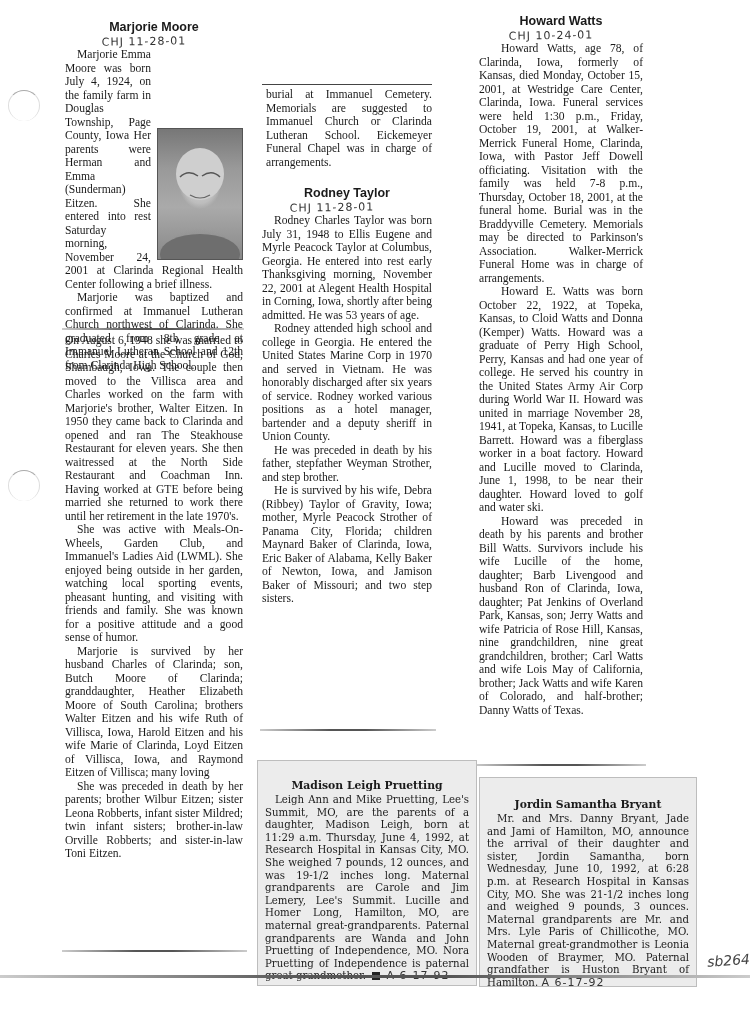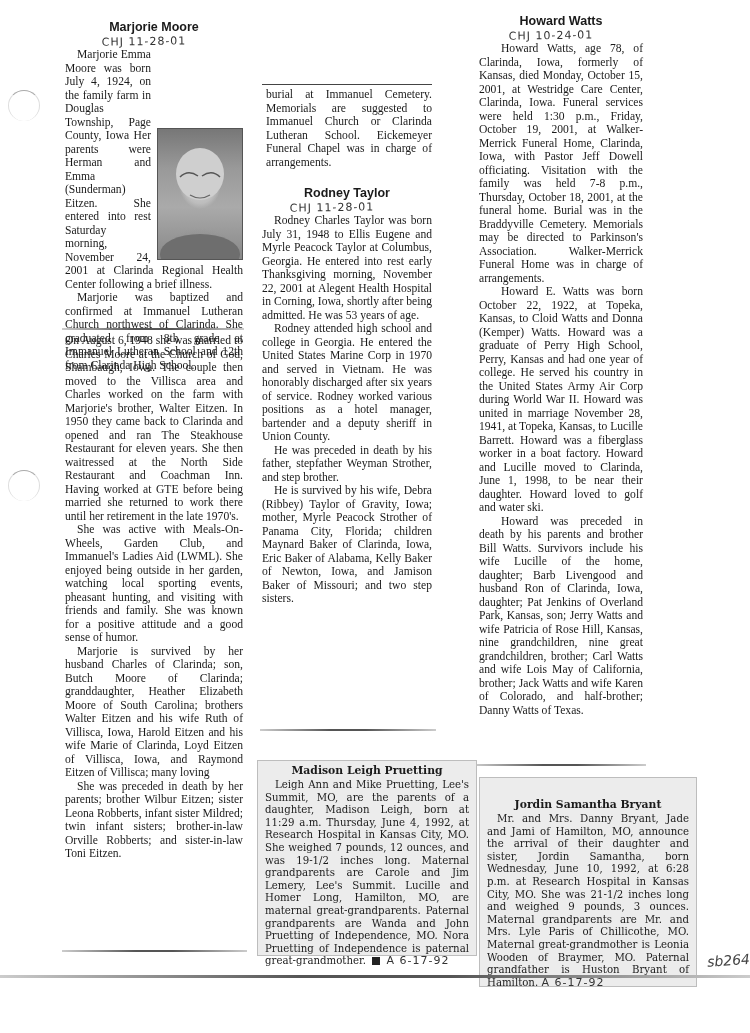--- a/index.html
+++ b/index.html
@@ -88,21 +88,21 @@
   <h2 class="hl">Howard Watts</h2>
   <div class="hw" style="margin-left:-20px;">CHJ 10-24-01</div>
   <div class="body-text">
     <p style="text-indent:22px;">Howard Watts, age 78, of Clarinda, Iowa, formerly of Kansas, died Monday, October 15, 2001, at Westridge Care Center, Clarinda, Iowa. Funeral services were held 1:30 p.m., Friday, October 19, 2001, at Walker-Merrick Funeral Home, Clarinda, Iowa, with Pastor Jeff Dowell officiating. Visitation with the family was held 7-8 p.m., Thursday, October 18, 2001, at the funeral home. Burial was in the Braddyville Cemetery. Memorials may be directed to Parkinson's Association. Walker-Merrick Funeral Home was in charge of arrangements.</p>
     <p style="text-indent:22px;">Howard E. Watts was born October 22, 1922, at Topeka, Kansas, to Cloid Watts and Donna (Kemper) Watts. Howard was a graduate of Perry High School, Perry, Kansas and had one year of college. He served his country in the United States Army Air Corp during World War II. Howard was united in marriage November 28, 1941, at Topeka, Kansas, to Lucille Barrett. Howard was a fiberglass worker in a boat factory. Howard and Lucille moved to Clarinda, June 1, 1998, to be near their daughter. Howard loved to golf and water ski.</p>
     <p style="text-indent:22px;">Howard was preceded in death by his parents and brother Bill Watts. Survivors include his wife Lucille of the home, daughter; Barb Livengood and husband Ron of Clarinda, Iowa, daughter; Pat Jenkins of Overland Park, Kansas, son; Jerry Watts and wife Patricia of Rose Hill, Kansas, nine grandchildren, nine great grandchildren, brother; Carl Watts and wife Lois May of California, brother; Jack Watts and wife Karen of Colorado, and half-brother; Danny Watts of Texas.</p>
   </div>
 </div>
 <div class="rule shadow" style="left:474px; top:764px; width:172px;"></div>
 
-<div class="birth" style="left:257px; top:760px; width:208px; height:188px; padding:3px 5px;">
+<div class="birth" style="left:257px; top:760px; width:208px; height:188px; padding:18px 5px;">
   <div class="bh">Madison Leigh Pruetting</div>
   <p>
     <span>Leigh Ann and Mike Pruetting, Lee's Summit, MO, are the parents of a daughter, Madison Leigh, born at 11:29 a.m. Thursday, June 4, 1992, at Research Hospital in Kansas City, MO. She weighed 7 pounds, 12 ounces, and was 19-1/2 inches long. Maternal grandparents are Carole and Jim Lemery, Lee's Summit. Lucille and Homer Long, Hamilton, MO, are maternal great-grandparents. Paternal grandparents are Wanda and John Pruetting of Independence, MO. Nora Pruetting of Independence is paternal great-grandmother.</span>
     <span class="square"></span>
     <span class="sig">A 6-17-92</span>
   </p>
 </div>
 
 <div class="birth" style="left:479px; top:777px; width:206px; height:168px; padding:20px 5px;">
   <div class="bh">Jordin Samantha Bryant</div>

